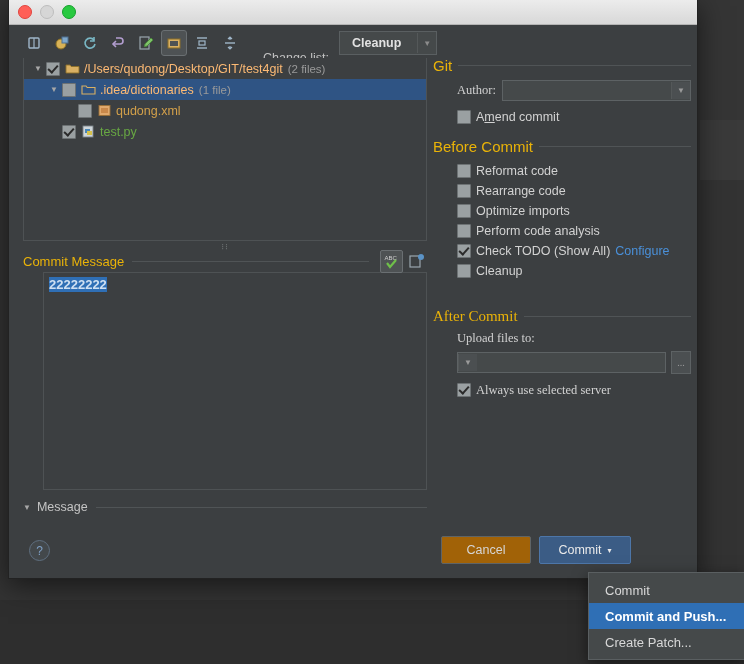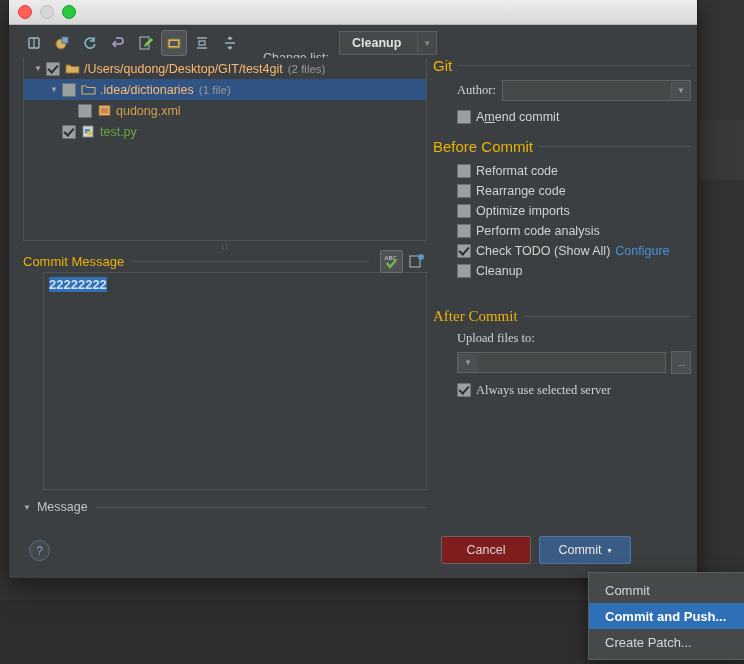--- a/index.html
+++ b/index.html
@@ -137,21 +137,21 @@
   .footer{position:absolute;left:14px;right:14px;bottom:12px;height:30px;}
   .help{
     width:19px;height:19px;border-radius:50%;border:1px solid #5f6f80;
     color:#7fa0c4;font-size:12px;display:flex;align-items:center;justify-content:center;
     position:absolute;left:6px;top:4px;background:#43484b;
   }
   .btn{
     position:absolute;top:0;height:26px;display:flex;align-items:center;justify-content:center;
     font-size:12.5px;border-radius:2px;
   }
-  .btn-cancel{right:152px;width:88px;background:#7f1d1d;border:1px solid #5f6466;color:#d6d6d6;}
+  .btn-cancel{right:152px;width:88px;background:#a16207;border:1px solid #5f6466;color:#d6d6d6;}
   .btn-commit{right:52px;width:90px;background:#3b5c85;border:1px solid #4d76a8;color:#eaeaea;}
   .btn-commit .car{margin-left:6px;font-size:8px;}
 
   
   .menu{
     position:absolute;left:588px;top:572px;width:156px;
     background:#45494a;border:1px solid #5a5f61;box-shadow:0 4px 14px rgba(0,0,0,.5);
     padding:4px 0;
   }
   .mi{height:26px;display:flex;align-items:center;padding-left:16px;font-size:13px;color:#d8d8d8;}

